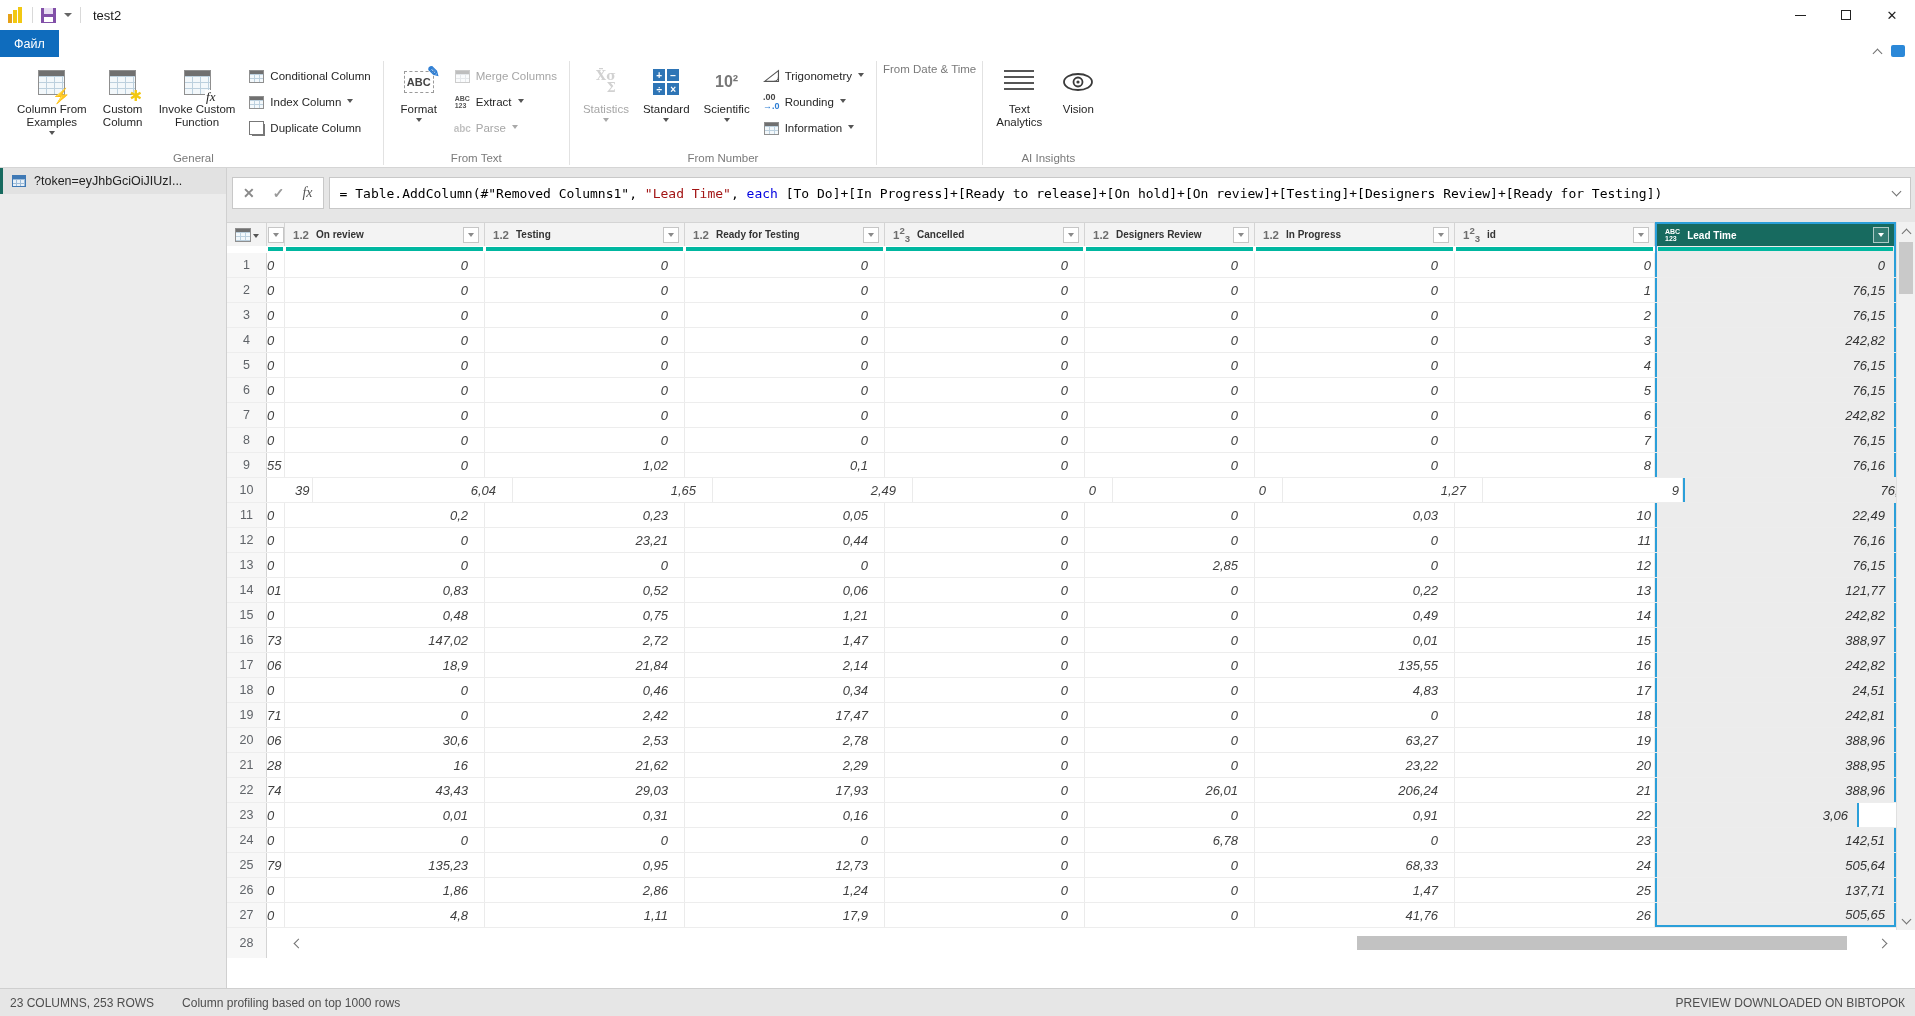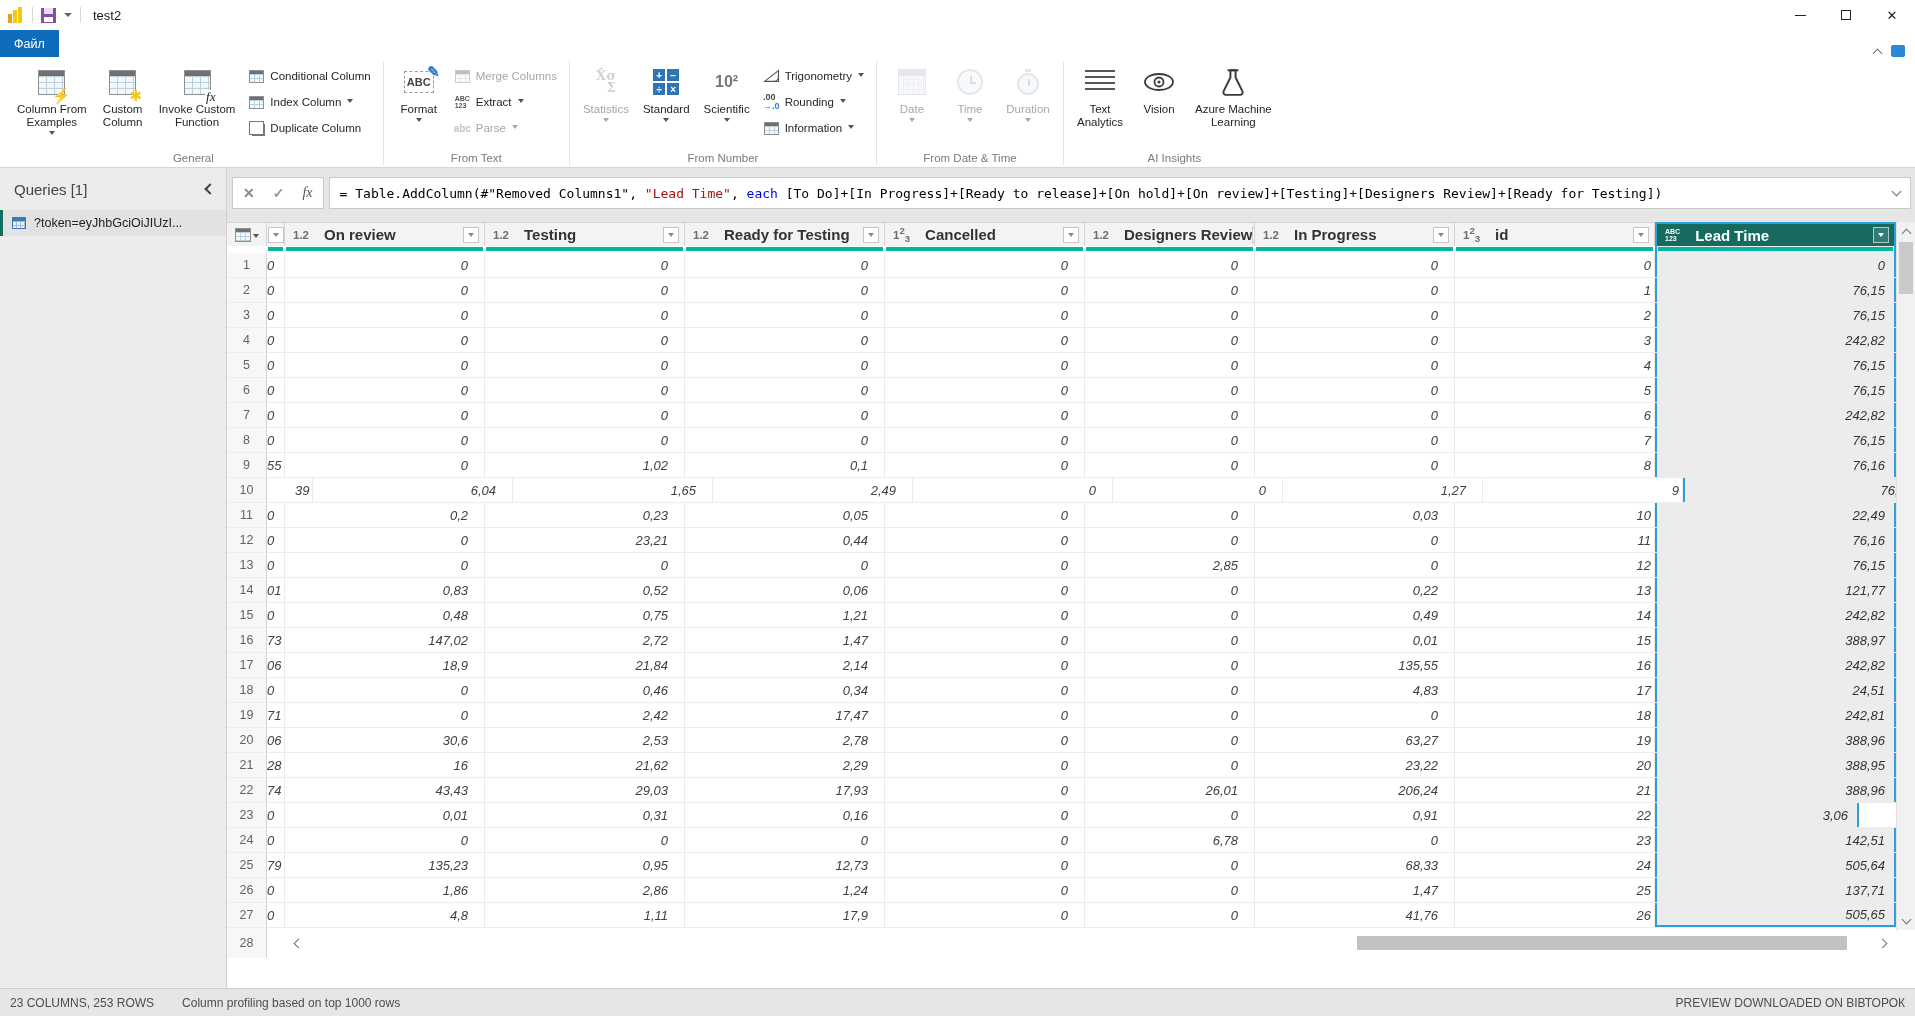--- a/index.html
+++ b/index.html
@@ -124,21 +124,21 @@
   .f-input .tok-string { color:#a31515; }
   .f-input .tok-keyword { color:#0000e0; }
   .f-chevron { margin-left:auto; padding-left:8px; }
 
   
   .grid-wrap { flex:1; margin-top:13px; position:relative; background:#fff; min-height:0; overflow:hidden; }
   .grow { display:flex; }
   .hrow { height:24px; }
   .hcell { background:#f3f3f3; border-right:1px solid #d4d4d4; border-top:1px solid #d4d4d4; display:flex; align-items:center; flex:0 0 auto; overflow:hidden; }
   .hcell .typ { color:#6d6d6d; font-weight:bold; font-size:11.5px; margin:0 7px 0 8px; flex:0 0 auto; }
-  .hcell .cname { font-weight:bold; font-size:15px; color:#333; white-space:nowrap;margin-left:8px; }
+  .hcell .cname { font-weight:bold; font-size:10px; color:#333; white-space:nowrap; }
   .fbox { width:16px; height:16px; border:1px solid #c6c6c6; background:#fff; margin-left:auto; margin-right:5px; display:flex; align-items:center; justify-content:center; flex:0 0 auto; }
   .fbox .ftri { border:3.5px solid transparent; border-top:4px solid #8a8a8a; margin-top:3px; }
   .corner { justify-content:center; gap:2px; }
   .corner .tbl-ico.sm { width:16px; height:14px; }
   .corner .tri { border:3px solid transparent; border-top:4px solid #555; margin-top:6px; }
   .hcell.sel { background:#176a5f; border-top:2px solid #2b9fd9; border-left:2px solid #2b9fd9; border-right:2px solid #2b9fd9; }
   .hcell.sel .cname { color:#fff; }
   .hcell.sel .typ { color:#fff; font-size:7px; line-height:7px; font-weight:bold; }
   .hcell.sel .fbox { background:rgba(255,255,255,.12); border-color:rgba(255,255,255,.6); }
   .hcell.sel .fbox .ftri { border-top-color:#fff; }
@@ -351,43 +351,20 @@
               </span>
               <span class="rlabel">Information</span>
               <span class="tri"></span>
             </div>
           </div>
         </div>
         <div class="rglabel">From Number</div>
       </div>
       <div class="rsep"></div>
       <div class="rgroup">
-        <div class="rrow">
-          <div class="rbtn big disabled">
-            <span class="ico big-ic">
-              <span class="cal-ico"></span>
-            </span>
-            <span class="rlabel">Date</span>
-            <span class="tri"></span>
-          </div>
-          <div class="rbtn big disabled">
-            <span class="ico big-ic">
-              <span class="clock-ico"></span>
-            </span>
-            <span class="rlabel">Time</span>
-            <span class="tri"></span>
-          </div>
-          <div class="rbtn big disabled">
-            <span class="ico big-ic">
-              <span class="watch-ico"></span>
-            </span>
-            <span class="rlabel">Duration</span>
-            <span class="tri"></span>
-          </div>
-        </div>
         <div class="rglabel">From Date &amp; Time</div>
       </div>
       <div class="rsep"></div>
       <div class="rgroup">
         <div class="rrow">
           <div class="rbtn big">
             <span class="ico big-ic">
               <span class="lines-ico"></span>
             </span>
             <span class="rlabel">Text
@@ -396,41 +373,27 @@
           <div class="rbtn big">
             <span class="ico big-ic">
               <svg width="34" height="22" viewBox="0 0 34 22">
                 <ellipse cx="17" cy="11" rx="14" ry="8" fill="none" stroke="#3a3a3a" stroke-width="1.8"></ellipse>
                 <circle cx="17" cy="11" r="4.5" fill="none" stroke="#3a3a3a" stroke-width="1.8"></circle>
                 <circle cx="17" cy="11" r="1.6" fill="#3a3a3a"></circle>
               </svg>
             </span>
             <span class="rlabel">Vision</span>
           </div>
-          <div class="rbtn big">
-            <span class="ico big-ic">
-              <svg width="26" height="30" viewBox="0 0 20 23">
-                <path d="M8 2.5h4v5.5l5.2 10.5a2 2 0 0 1-1.8 2.9H4.6a2 2 0 0 1-1.8-2.9L8 8z" fill="none" stroke="#3a3a3a" stroke-width="1.5"></path>
-                <line x1="5.8" y1="2.5" x2="14.2" y2="2.5" stroke="#3a3a3a" stroke-width="1.5"></line>
-              </svg>
-            </span>
-            <span class="rlabel">Azure Machine
-Learning</span>
-          </div>
         </div>
         <div class="rglabel">AI Insights</div>
       </div>
     </div>
 
   <div class="content">
     <aside class="queries">
-      <div class="q-head">
-        <span class="q-title">Queries [1]</span>
-        <span class="q-collapse"><span class="chev left"></span></span>
-      </div>
       <div id="qlist">
           <div class="qitem selected">
             <span class="qgrid-ico"></span>
             <span class="qname">?token=eyJhbGciOiJIUzI...</span>
           </div>
         </div>
     </aside>
 
     <div class="main">
       <div class="formula-row">

